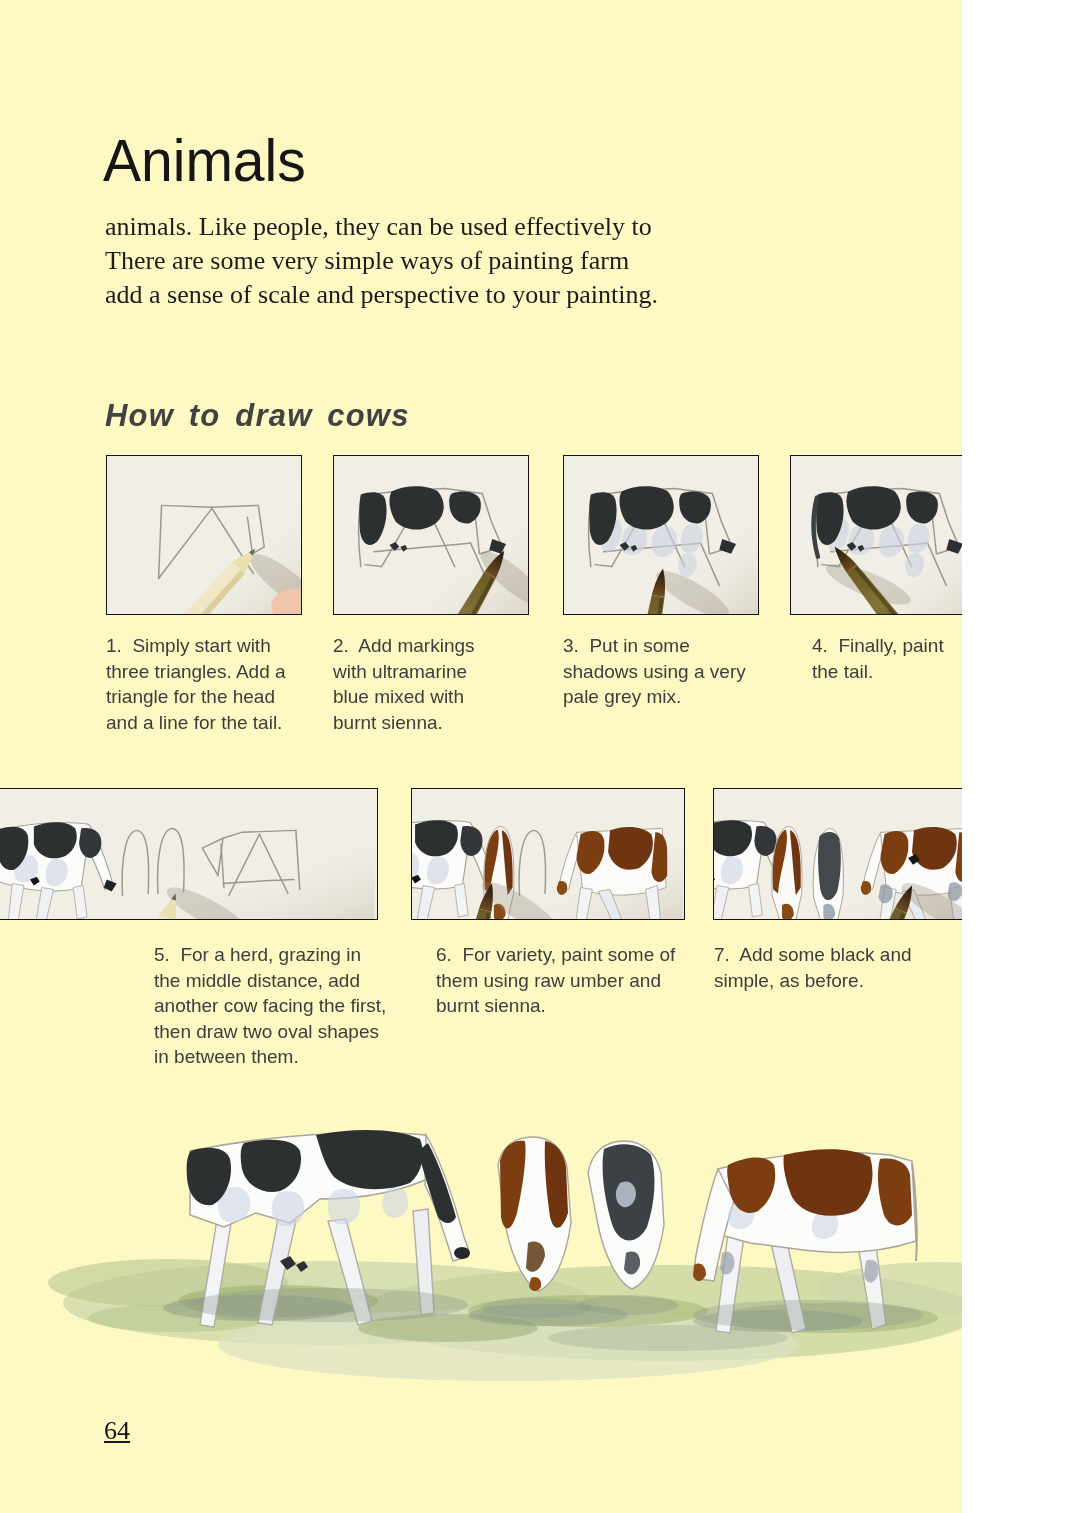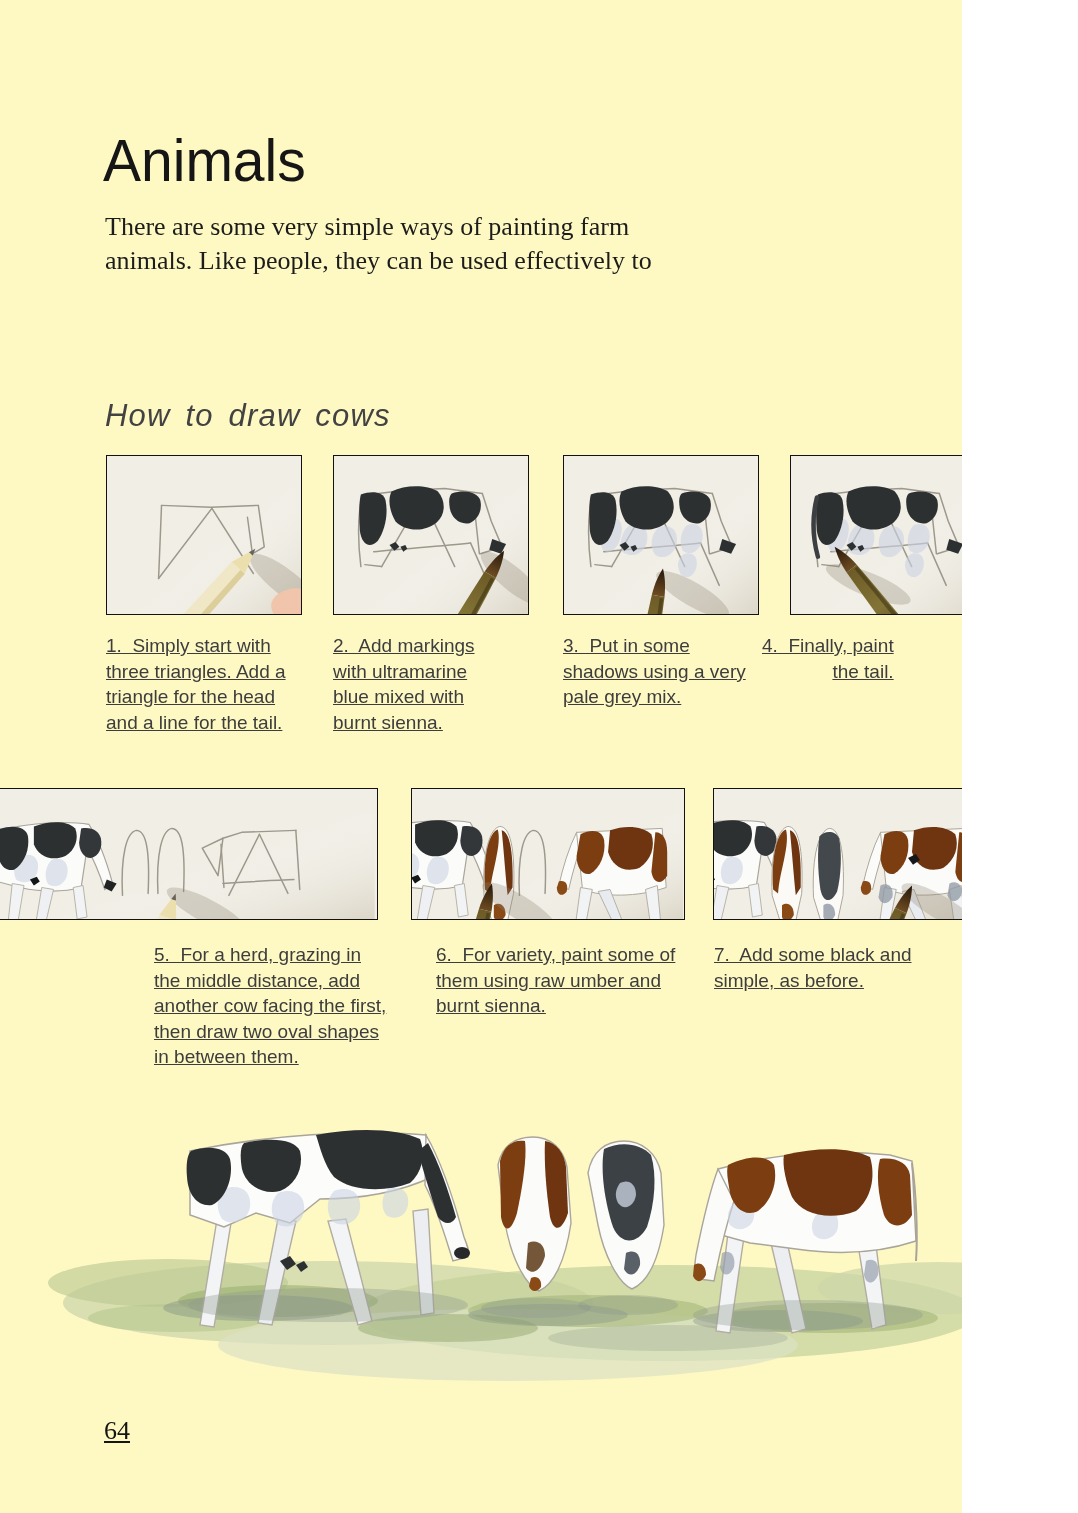--- a/index.html
+++ b/index.html
@@ -4,34 +4,34 @@
 <style>
   html,body{margin:0;padding:0;background:#ffffff;}
   .page{position:relative;width:962px;height:1513px;background:#fef9c3;overflow:hidden;
         font-family:"Liberation Sans",sans-serif;color:#1d1d1d;}
   .title{position:absolute;left:103px;top:86px;font-size:60px;font-weight:200;
          letter-spacing:0px;color:#161616;transform:scaleX(.95);transform-origin:left top;
          font-family:"Liberation Sans",sans-serif;}
   .intro{position:absolute;left:105px;top:184px;font-size:26px;line-height:34px;
          font-family:"Liberation Serif",serif;color:#1c1c1c;}
   .intro span{display:block;white-space:pre;}
-  .heading{position:absolute;left:105px;top:372px;font-size:31px;font-weight:normal;
+  .heading{position:absolute;left:105px;top:372px;font-size:31px;font-weight:bold;
            font-style:italic;color:#424242;letter-spacing:1.2px;word-spacing:5px;text-align:right;}
   .shot{position:absolute;margin:0;border:1.5px solid #121212;background:#f1eee6;box-sizing:border-box;}
   .shot svg{display:block;width:100%;height:100%;}
   .row1{top:455px;width:196px;height:160px;}
   .p1{left:106px;} .p2{left:333px;} .p3{left:563px;} .p4{left:790px;}
   .row2{top:788px;height:132px;}
   .p5{left:-2px;width:380px;border-left:none;}
   .p6{left:411px;width:274px;}
   .p7{left:713px;width:268px;}
   .cap{position:absolute;font-size:19px;line-height:25.5px;color:#3d3d3d;font-weight:300;}
-  .cap span{display:block;white-space:pre;text-decoration:underline;}
+  .cap span{display:block;white-space:pre;}
   .caprow1{top:633px;} .caprow2{top:942px;}
-  .c1{left:106px;} .c2{left:333px;} .c3{left:563px;} .c4{left:762px;text-align:right;}
+  .c1{left:106px;} .c2{left:333px;} .c3{left:563px;} .c4{left:812px;}
   .c5{left:106px;margin-left:48px;} .c6{left:436px;} .c7{left:714px;}
   .bigart{position:absolute;left:28px;top:1093px;width:1020px;height:300px;}
   .bigart svg{display:block;width:100%;height:100%;}
   .pagenum{position:absolute;left:104px;top:1416px;font-size:26px;
            font-family:"Liberation Serif",serif;color:#141414;text-decoration:underline;}
 </style>
 </head>
 <body>
 
 <div class="page">
@@ -126,22 +126,23 @@
         <path d="M52,6 C68,0 86,2 94,10 C98,22 94,36 82,44 C66,50 54,42 50,28 Z" fill="#6e3510"></path>
         <path d="M98,8 C106,8 110,16 110,28 L110,52 C104,62 96,60 94,48 Z" fill="#7c3e10"></path>
         <path d="M0,58 C6,56 10,60 8,68 C4,74 -2,72 -2,64 Z" fill="#8a4a16"></path>
       </g>
     </defs>
   </svg>
 
   <h1 class="title">Animals</h1>
 
   <p class="intro">
+    <span>animals. Like people, they can be used effectively to</span>
     <span>There are some very simple ways of painting farm</span>
-    <span>animals. Like people, they can be used effectively to</span>
+    <span>add a sense of scale and perspective to your painting.</span>
   </p>
 
   <h2 class="heading">How to draw cows</h2>
 
   <figure class="shot row1 p1">
     <svg viewBox="0 0 196 160">
       <rect width="196" height="160" fill="#f1eee6"></rect>
         <rect width="196" height="160" fill="url(#paperSh)"></rect>
       <g fill="none" stroke="#9d988c" stroke-width="1.5" stroke-linecap="round" stroke-linejoin="round">
         <path d="M55,50 L105,52 L153,50"></path>

